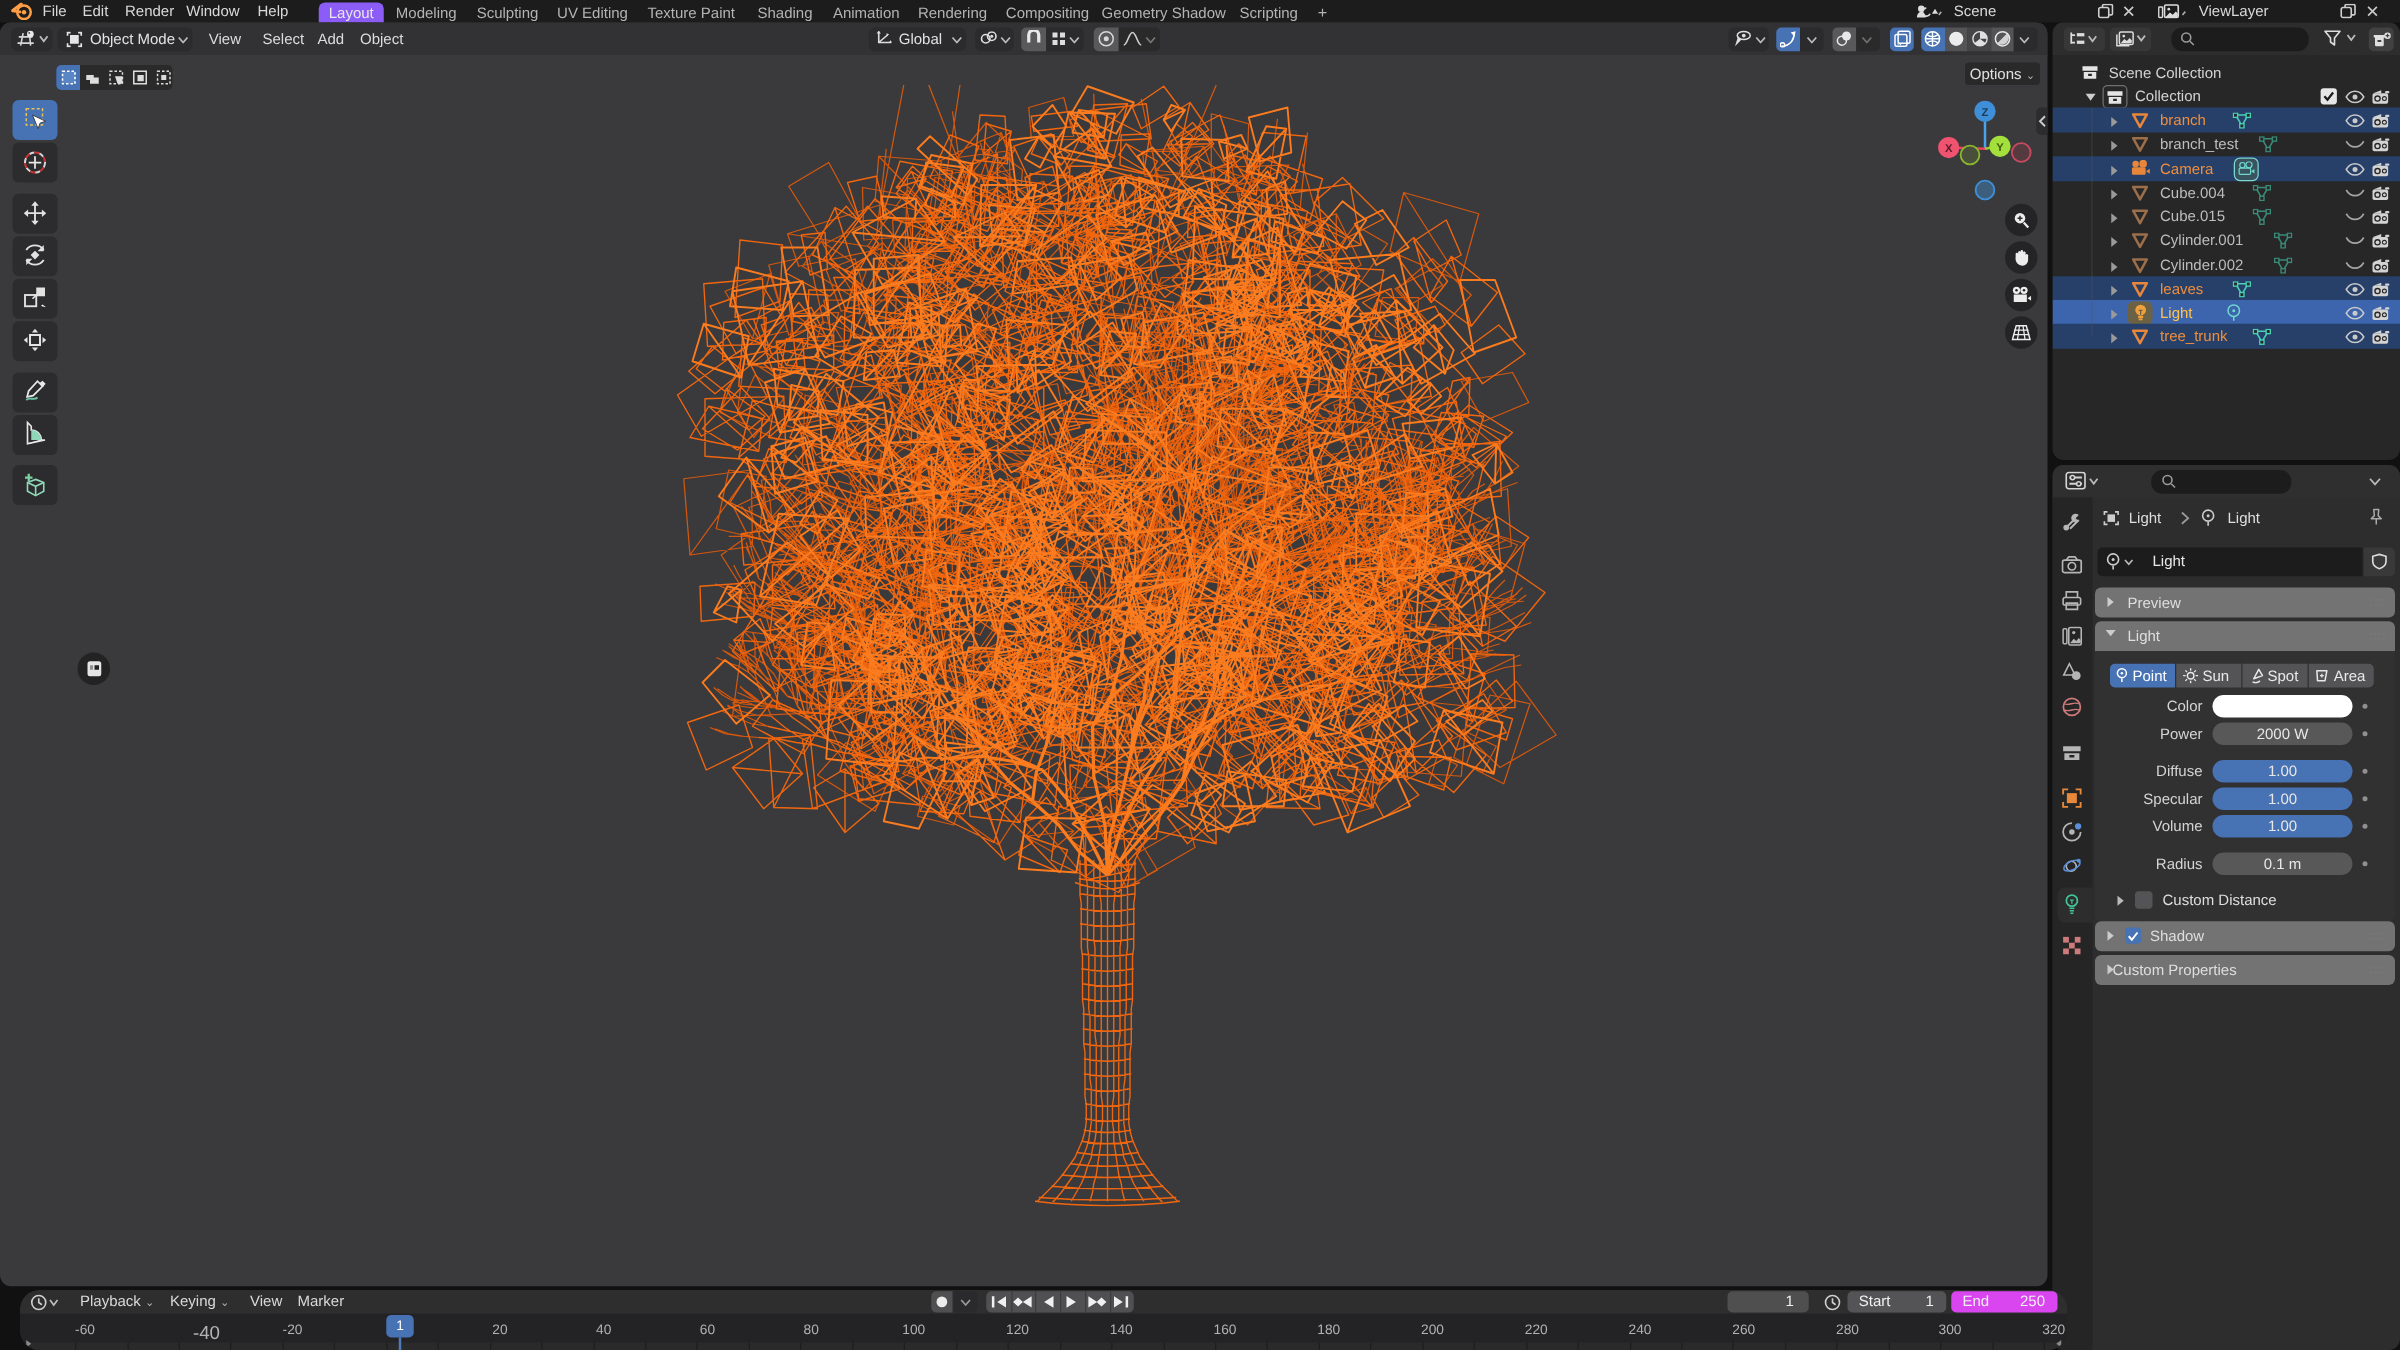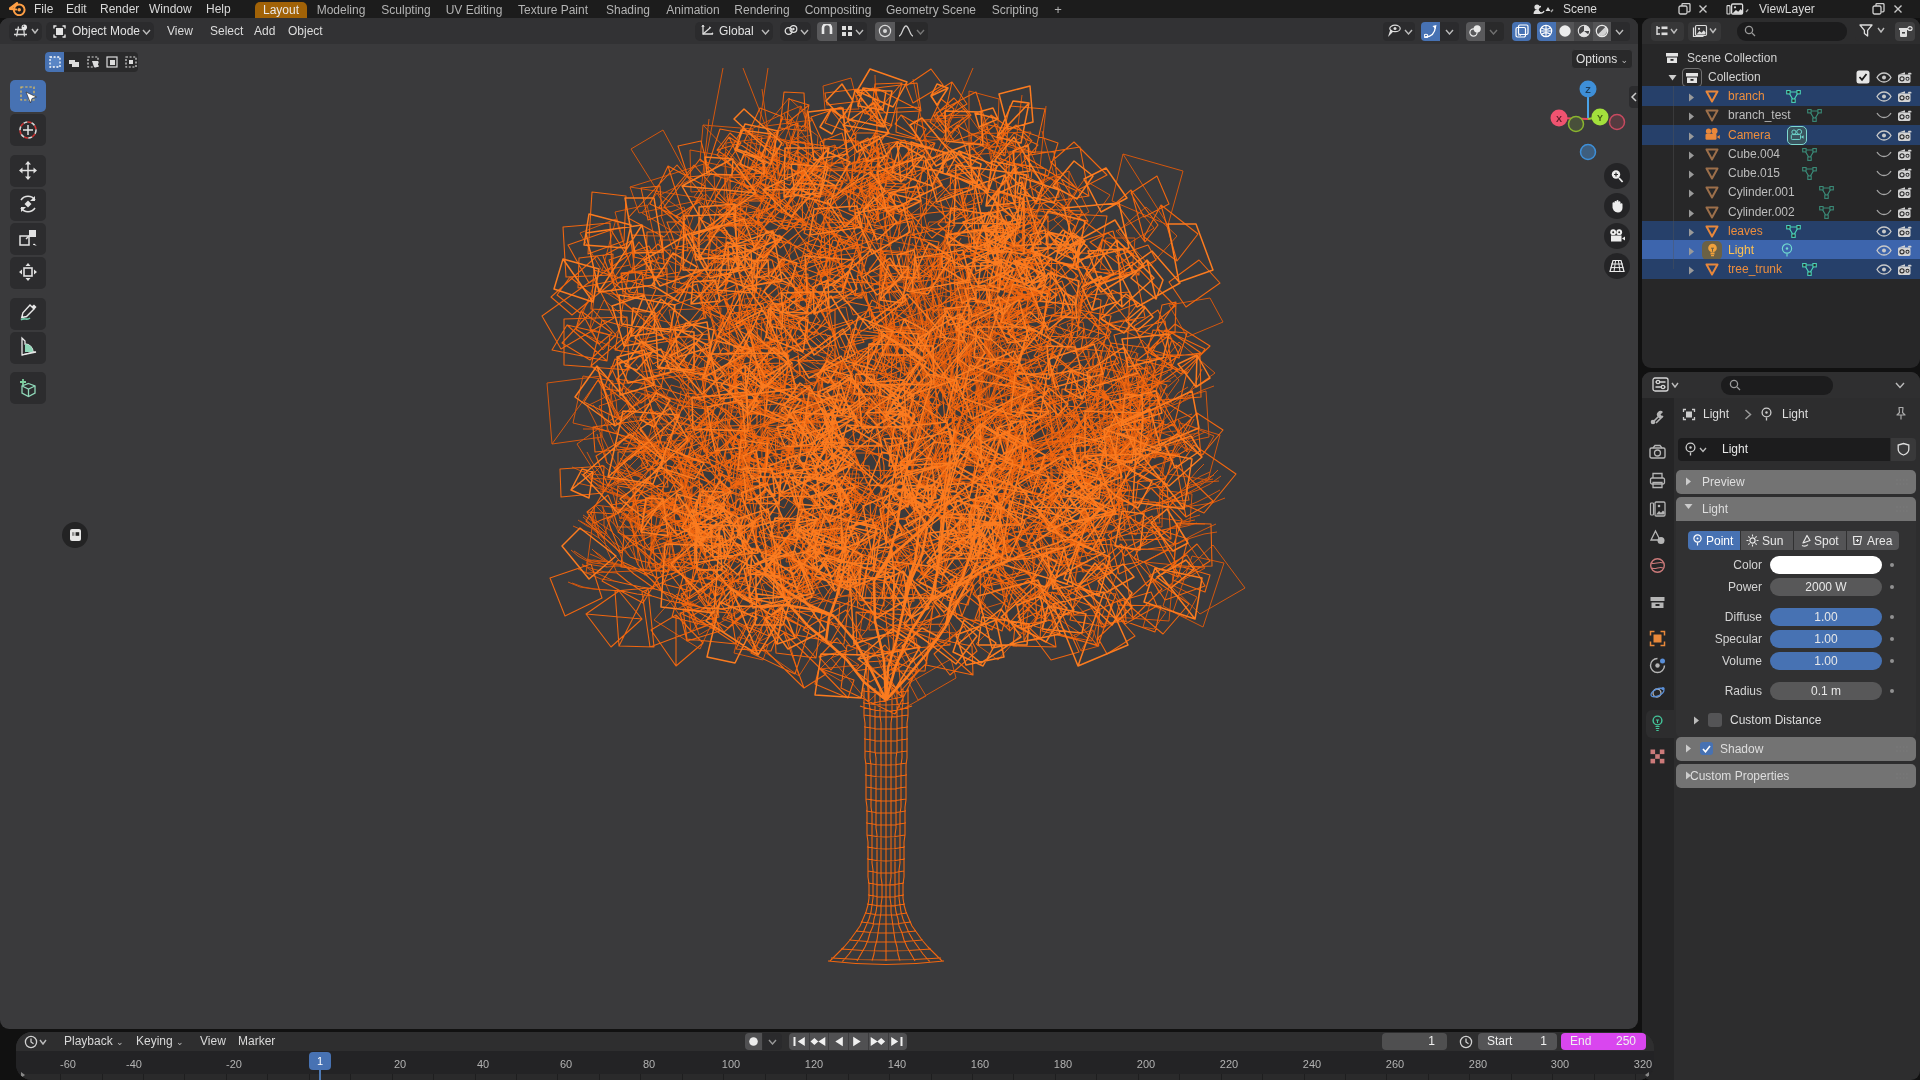--- a/index.html
+++ b/index.html
@@ -6,21 +6,21 @@
 .abs{position:absolute}
 #topbar{position:absolute;left:0;top:0;width:1920px;height:18px;background:#1c1c1c}
 #viewport{position:absolute;left:0;top:18px;width:1638px;height:1011px;background:#3a3a3c;border-radius:9px;overflow:hidden}
 #vhead{position:absolute;left:0;top:0;width:100%;height:26px;background:#323234}
 #outliner{position:absolute;left:1642px;top:18px;width:278px;height:350px;background:#272728;border-radius:9px;overflow:hidden}
 #props{position:absolute;left:1642px;top:372px;width:278px;height:708px;background:#2d2d2e;border-radius:9px;overflow:hidden}
 #timeline{position:absolute;left:16px;top:1032px;width:1638px;height:48px;background:#2b2b2c;border-radius:16px;overflow:hidden}
 .mtext{color:#d9d9d9;font-size:12px;line-height:18px}
 .hbtn{position:absolute;color:#dcdcdc;font-size:12px;line-height:26px}
 .tab{position:absolute;top:2px;height:16px;color:#b3b3b3;font-size:12px;line-height:16px;text-align:center;border-radius:5px 5px 0 0}
-.tab.act{background:#a16207;color:#e8e8e8}
+.tab.act{background:#8b5cf6;color:#e8e8e8}
 .ddown{position:absolute;background:#2b2b2d;border-radius:5px}
 svg{display:block}
 .lbtn{position:absolute;left:10px;width:36px;height:32px;background:#2c2c2e;border-radius:5px}
 .lbtn.act{background:#4772b3}
 .orow{position:absolute;left:0;width:278px;height:20px;font-size:12px;color:#c3c3c3;line-height:20px}
 .orow .nm{position:absolute;left:46px;top:0}
 .pl{position:absolute;color:#d4d4d4;font-size:12px;line-height:18px;text-align:right}
 .pw{position:absolute;height:18px;border-radius:9px;font-size:12px;color:#e8e8e8;text-align:center;line-height:18px}
 .chk{position:absolute;width:13px;height:13px;background:#4772b3;border-radius:3px}
 .panelh{position:absolute;left:1676px;width:240px;height:24px;background:#737373;border-radius:5px;color:#dedede;font-size:12px;line-height:24px}
@@ -41,21 +41,21 @@
  <div class="mtext abs" style="left:206px">Help</div>
  <div class="tab act" style="left:255px;width:52px">Layout</div>
  <div class="tab" style="left:311px;width:60px">Modeling</div>
  <div class="tab" style="left:375px;width:62px">Sculpting</div>
  <div class="tab" style="left:441px;width:66px">UV Editing</div>
  <div class="tab" style="left:511px;width:84px">Texture Paint</div>
  <div class="tab" style="left:599px;width:58px">Shading</div>
  <div class="tab" style="left:661px;width:64px">Animation</div>
  <div class="tab" style="left:729px;width:66px">Rendering</div>
  <div class="tab" style="left:799px;width:78px">Compositing</div>
- <div class="tab" style="left:881px;width:100px">Geometry Scene</div>
+ <div class="tab" style="left:881px;width:100px">Geometry Shadow</div>
  <div class="tab" style="left:985px;width:60px">Scripting</div>
  <div class="tab" style="left:1049px;width:18px;font-size:13px">+</div>
 
  <svg class="abs" style="left:1532px;top:3px" width="22" height="12" viewBox="0 0 22 12">
   <circle cx="5" cy="4" r="2.6" fill="#ddd"></circle>
       <path d="M1.5 11c0-3 2-4.6 3.5-4.6S8.5 8 8.5 11z" fill="#ddd"></path>
   <path d="M9 3.5a3.2 3.2 0 1 0 3 4.5" fill="none" stroke="#ddd" stroke-width="1.4"></path>
   <path d="M16 4l2.5 4h-5z" fill="#ddd"></path>
   <path d="M19 9l2-2.5" stroke="#aaa" stroke-width="1.3" fill="none"></path>
  </svg>
@@ -1009,21 +1009,21 @@
  <svg class="abs" style="left:1443px;top:3px" width="14" height="14" viewBox="0 0 14 14">
   <circle cx="7" cy="7" r="5.6" fill="none" stroke="#d0d0d0" stroke-width="1.3"></circle>
   <path d="M7 3.5V7l2.5 1.8" fill="none" stroke="#d0d0d0" stroke-width="1.3"></path>
  </svg>
  <div class="abs" style="left:1462px;top:1px;width:79px;height:17px;background:#545456;border-radius:4px;color:#f0f0f0;font-size:12px;line-height:17px"><span style="margin-left:9px">Start</span><span style="position:absolute;right:10px">1</span></div>
  <div class="abs" style="left:1545px;top:1px;width:85px;height:17px;background:#d946ef;border-radius:4px;color:#f0f0f0;font-size:12px;line-height:17px"><span style="margin-left:9px">End</span><span style="position:absolute;right:10px">250</span></div>
 
  <div class="abs" style="left:0;top:19px;width:1638px;height:29px;background:#232325"></div>
  <div class="abs" style="left:0;top:42px;width:1638px;height:6px;background:#2a2a2b"></div>
  <div class="abs" style="left:27px;top:26px;width:50px;text-align:center;color:#b2b2b2;font-size:11px">-60</div>
-    <div class="abs" style="left:110px;top:26px;width:50px;text-align:left;color:#b2b2b2;font-size:11px">-40</div>
+    <div class="abs" style="left:110px;top:26px;width:50px;text-align:right;color:#b2b2b2;font-size:15px">-40</div>
     <div class="abs" style="left:193px;top:26px;width:50px;text-align:center;color:#b2b2b2;font-size:11px">-20</div>
     <div class="abs" style="left:359px;top:26px;width:50px;text-align:center;color:#b2b2b2;font-size:11px">20</div>
     <div class="abs" style="left:442px;top:26px;width:50px;text-align:center;color:#b2b2b2;font-size:11px">40</div>
     <div class="abs" style="left:525px;top:26px;width:50px;text-align:center;color:#b2b2b2;font-size:11px">60</div>
     <div class="abs" style="left:608px;top:26px;width:50px;text-align:center;color:#b2b2b2;font-size:11px">80</div>
     <div class="abs" style="left:690px;top:26px;width:50px;text-align:center;color:#b2b2b2;font-size:11px">100</div>
     <div class="abs" style="left:773px;top:26px;width:50px;text-align:center;color:#b2b2b2;font-size:11px">120</div>
     <div class="abs" style="left:856px;top:26px;width:50px;text-align:center;color:#b2b2b2;font-size:11px">140</div>
     <div class="abs" style="left:939px;top:26px;width:50px;text-align:center;color:#b2b2b2;font-size:11px">160</div>
     <div class="abs" style="left:1022px;top:26px;width:50px;text-align:center;color:#b2b2b2;font-size:11px">180</div>

